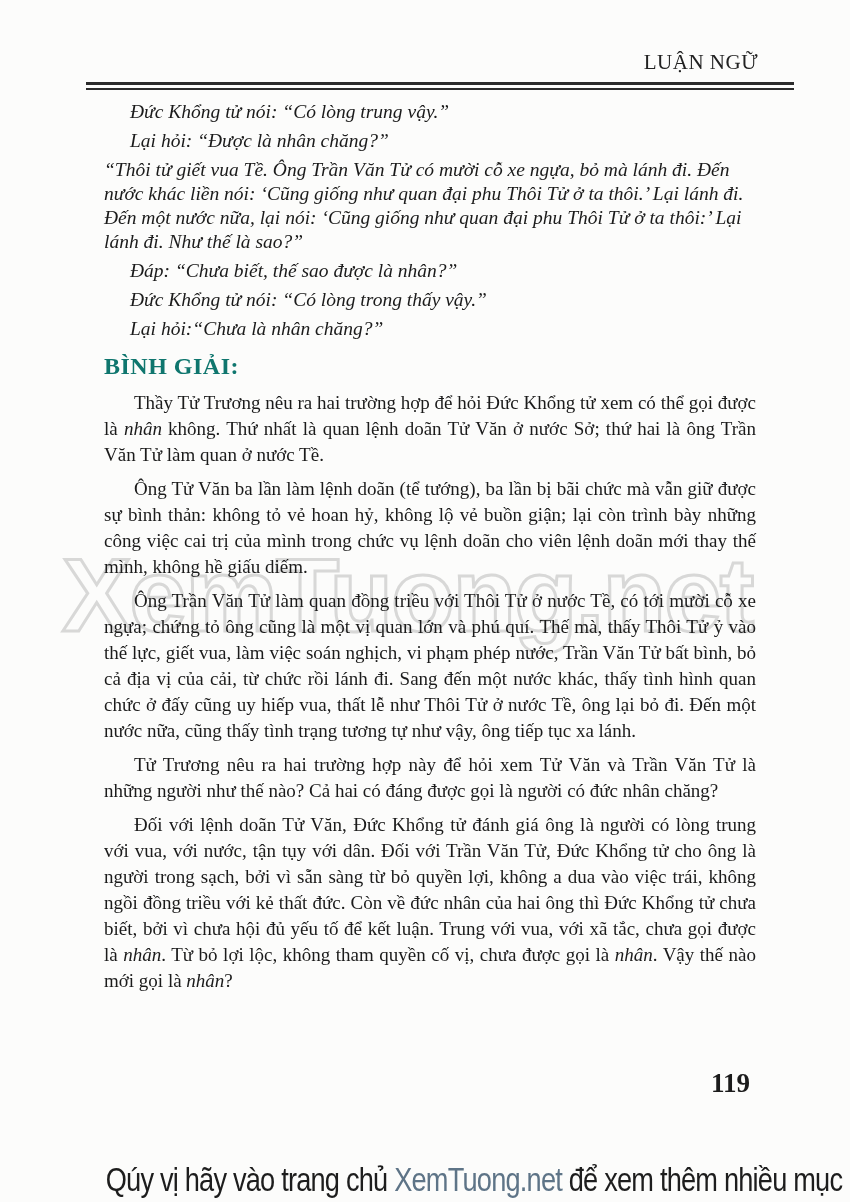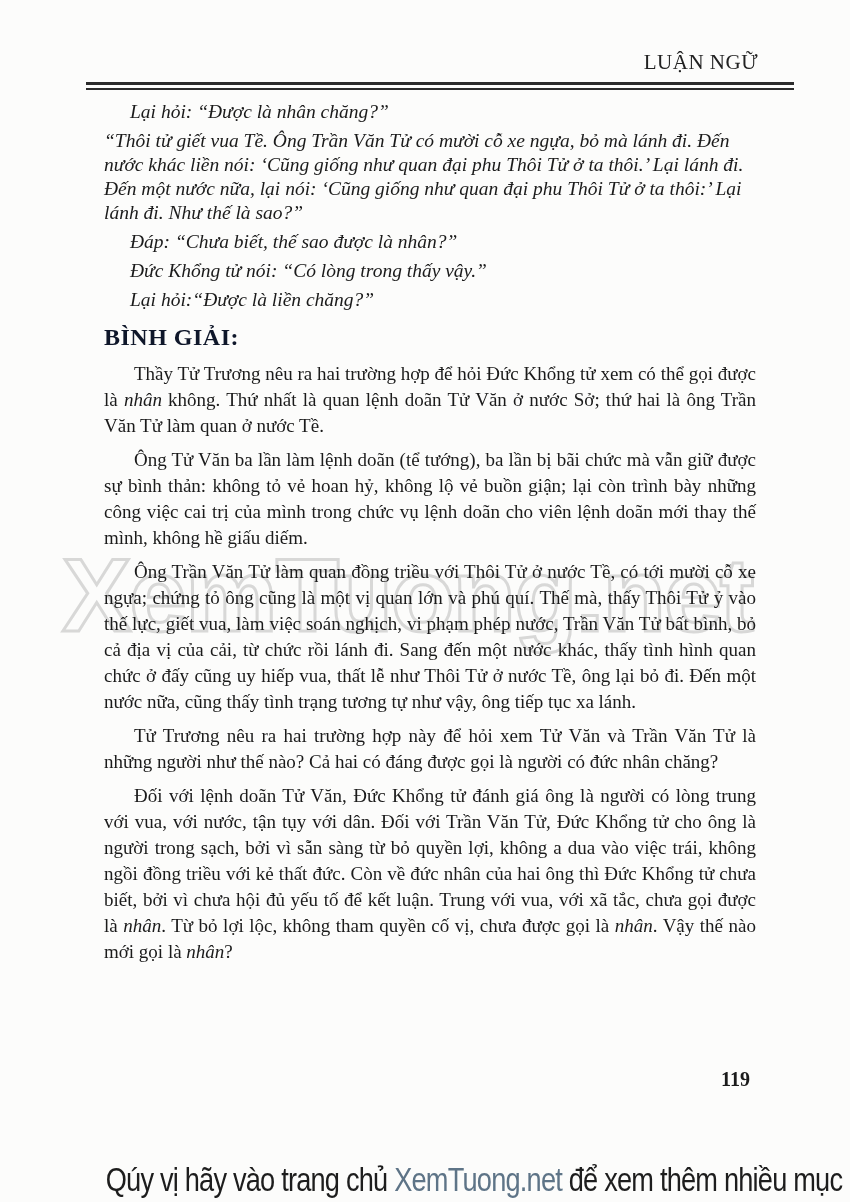--- a/index.html
+++ b/index.html
@@ -8,52 +8,53 @@
 
   .header{position:absolute;left:86px;top:50px;width:708px;z-index:2;}
   .header-title{text-align:right;padding-right:36px;font-family:"Liberation Serif",serif;
     font-weight:normal;font-size:21px;letter-spacing:.5px;margin:0 0 7px 0;color:#222;}
   .double-rule{border-top:3px solid #2b2b2b;border-bottom:2px solid #2b2b2b;height:3px;}
 
   .content{position:absolute;left:104px;top:100px;width:652px;z-index:1;}
   .quote{font-style:italic;font-size:19.5px;line-height:24px;margin:0 0 5px 0;}
   .quote.indent{text-indent:26px;}
   .section-heading{font-family:"Liberation Serif",serif;font-weight:bold;font-size:24px;
-    letter-spacing:.5px;margin:12px 0 10px 0;color:#0f172a;}
+    letter-spacing:.5px;margin:12px 0 10px 0;color:#0f766e;}
   .body-para{font-size:19px;line-height:26px;text-align:justify;text-indent:30px;margin:0 0 8px 0;}
   .em{font-style:italic;}
 
   .watermark{position:absolute;left:62px;top:536px;width:726px;z-index:0;white-space:nowrap;
     font-family:"Liberation Sans",sans-serif;font-weight:bold;font-size:104px;letter-spacing:-2px;
     color:transparent;-webkit-text-stroke:3px #c9c9c9;opacity:.7;pointer-events:none;}
 
-  .page-number{position:absolute;right:100px;top:1068px;font-weight:bold;font-size:20px;z-index:1;}
+  .page-number{position:absolute;right:100px;top:1068px;font-weight:bold;font-size:27px;z-index:1;}
 
   .footer{position:absolute;left:0;bottom:3px;width:850px;text-align:center;z-index:2;}
   .footer-text{display:inline-block;font-family:"Liberation Sans",sans-serif;font-size:34px;
     color:#1d1d1d;transform:scaleX(.8);transform-origin:center;white-space:nowrap;letter-spacing:-1px;}
   .footer-link{color:#5e7487;}
 </style>
 </head>
 <body>
 
 <div class="page">
 
   <div class="header">
     <div class="header-title">LUẬN NGỮ</div>
     <div class="double-rule"></div>
   </div>
 
   <div class="content">
     <div id="quotes" class="quotes">
+        <p class="quote indent">Đức Khổng tử nói: “Có lòng trung vậy.”</p>
         <p class="quote indent">Lại hỏi: “Được là nhân chăng?”</p>
         <p class="quote">“Thôi tử giết vua Tề. Ông Trần Văn Tử có mười cỗ xe ngựa, bỏ mà lánh đi. Đến nước khác liền nói: ‘Cũng giống như quan đại phu Thôi Tử ở ta thôi.’ Lại lánh đi. Đến một nước nữa, lại nói: ‘Cũng giống như quan đại phu Thôi Tử ở ta thôi:’ Lại lánh đi. Như thế là sao?”</p>
         <p class="quote indent">Đáp: “Chưa biết, thế sao được là nhân?”</p>
         <p class="quote indent">Đức Khổng tử nói: “Có lòng trong thấy vậy.”</p>
-        <p class="quote indent">Lại hỏi:“Được là liền chăng?”</p>
+        <p class="quote indent">Lại hỏi:“Chưa là nhân chăng?”</p>
       </div>
     <h2 class="section-heading">BÌNH GIẢI:</h2>
     <div id="paragraphs" class="commentary">
         <p class="body-para"><span>Thầy Tử Trương nêu ra hai trường hợp để hỏi Đức Khổng tử xem có thể gọi được là </span><span class="em">nhân</span><span> không. Thứ nhất là quan lệnh doãn Tử Văn ở nước Sở; thứ hai là ông Trần Văn Tử làm quan ở nước Tề.</span></p>
         <p class="body-para"><span>Ông Tử Văn ba lần làm lệnh doãn (tể tướng), ba lần bị bãi chức mà vẫn giữ được sự bình thản: không tỏ vẻ hoan hỷ, không lộ vẻ buồn giận; lại còn trình bày những công việc cai trị của mình trong chức vụ lệnh doãn cho viên lệnh doãn mới thay thế mình, không hề giấu diếm.</span></p>
         <p class="body-para"><span>Ông Trần Văn Tử làm quan đồng triều với Thôi Tử ở nước Tề, có tới mười cỗ xe ngựa; chứng tỏ ông cũng là một vị quan lớn và phú quí. Thế mà, thấy Thôi Tử ỷ vào thế lực, giết vua, làm việc soán nghịch, vi phạm phép nước, Trần Văn Tử bất bình, bỏ cả địa vị của cải, từ chức rồi lánh đi. Sang đến một nước khác, thấy tình hình quan chức ở đấy cũng uy hiếp vua, thất lễ như Thôi Tử ở nước Tề, ông lại bỏ đi. Đến một nước nữa, cũng thấy tình trạng tương tự như vậy, ông tiếp tục xa lánh.</span></p>
         <p class="body-para"><span>Tử Trương nêu ra hai trường hợp này để hỏi xem Tử Văn và Trần Văn Tử là những người như thế nào? Cả hai có đáng được gọi là người có đức nhân chăng?</span></p>
         <p class="body-para"><span>Đối với lệnh doãn Tử Văn, Đức Khổng tử đánh giá ông là người có lòng trung với vua, với nước, tận tụy với dân. Đối với Trần Văn Tử, Đức Khổng tử cho ông là người trong sạch, bởi vì sẵn sàng từ bỏ quyền lợi, không a dua vào việc trái, không ngồi đồng triều với kẻ thất đức. Còn về đức nhân của hai ông thì Đức Khổng tử chưa biết, bởi vì chưa hội đủ yếu tố để kết luận. Trung với vua, với xã tắc, chưa gọi được là </span><span class="em">nhân</span><span>. Từ bỏ lợi lộc, không tham quyền cố vị, chưa được gọi là </span><span class="em">nhân</span><span>. Vậy thế nào mới gọi là </span><span class="em">nhân</span><span>?</span></p>
       </div>
   </div>

